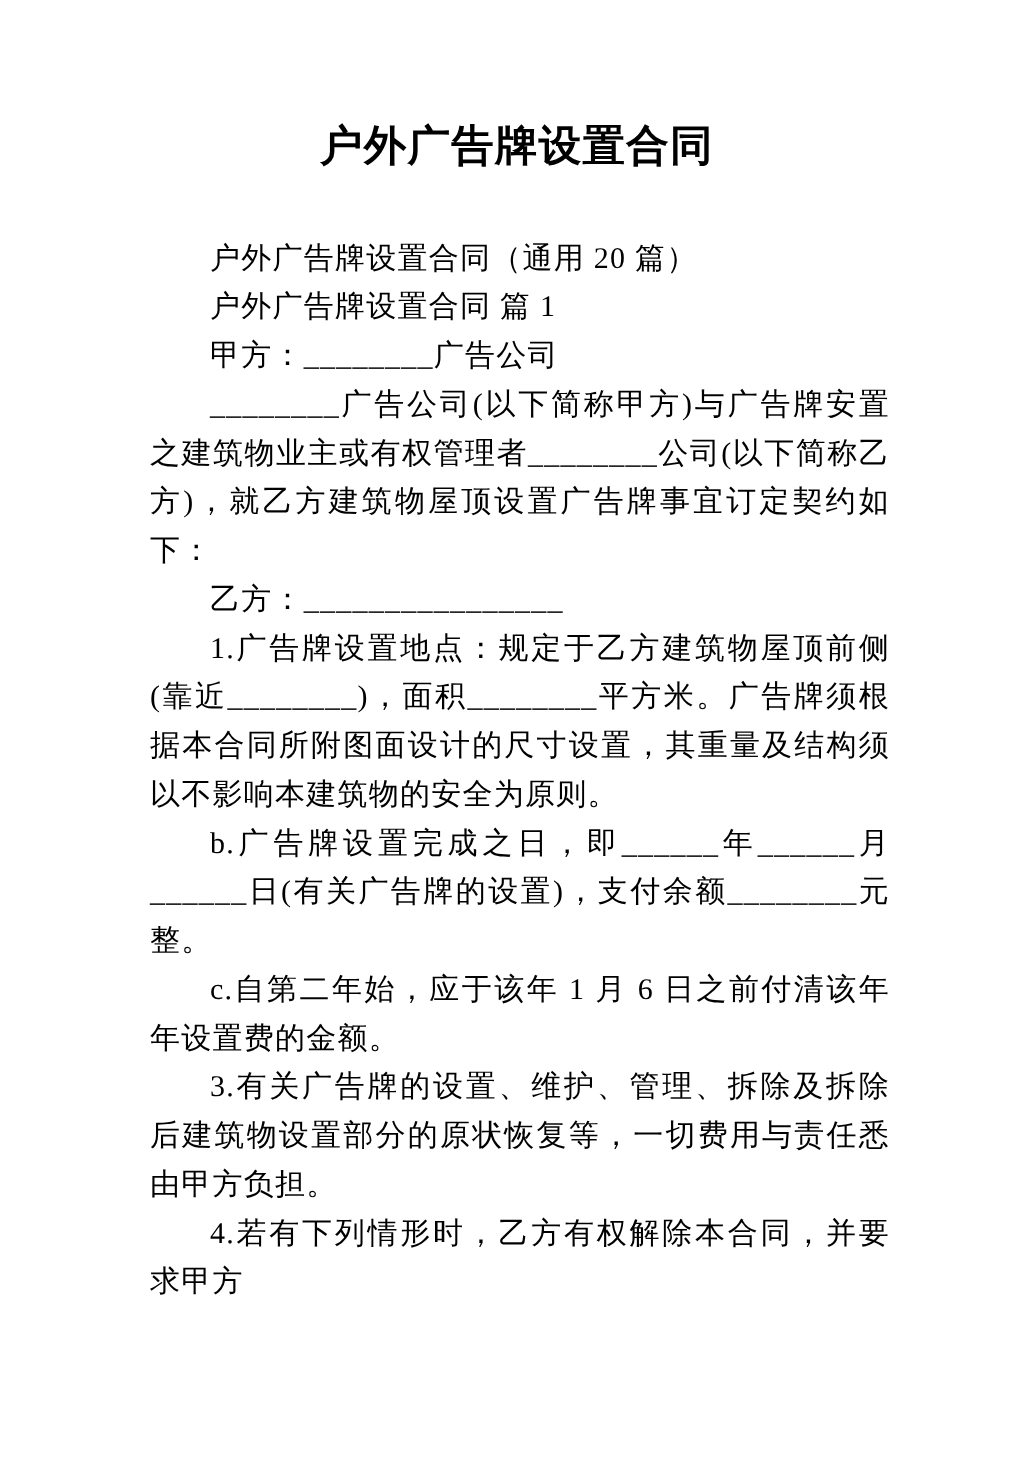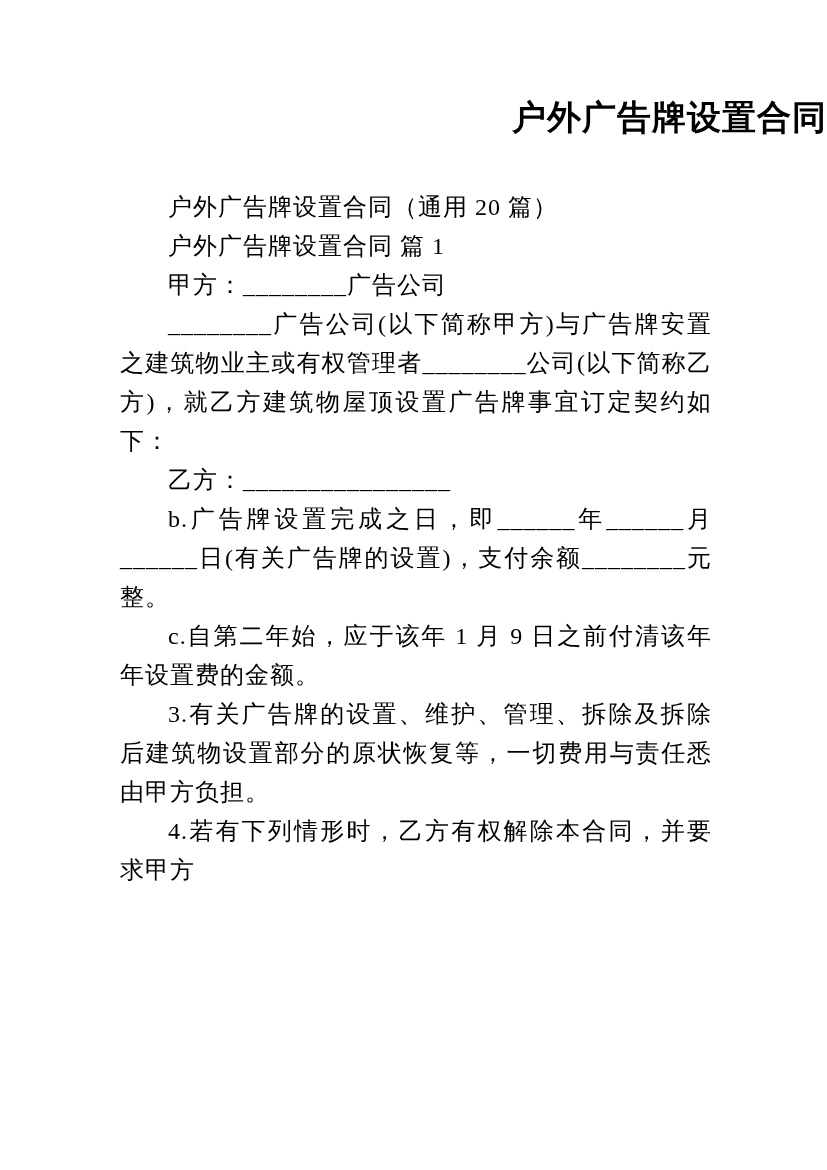--- a/index.html
+++ b/index.html
@@ -15,21 +15,21 @@
     color: #000000;
     font-family: "Liberation Serif", "DejaVu Serif", serif;
     overflow: hidden;
   }
   .doc-title {
     position: absolute;
     top: 96px;
     left: 0;
     width: 100%;
     margin: 0;
-    text-align: right;
+    text-align: center;
     font-size: 34px;
     font-weight: bold;
     letter-spacing: 1px;
     line-height: 44px;
   }
   .doc-body {
     position: absolute;
     top: 188px;
     left: 120px;
     width: 592px;
@@ -50,19 +50,20 @@
 <div class="page">
 
   <h1 class="doc-title">户外广告牌设置合同</h1>
 
   <div class="doc-body">
     <p>户外广告牌设置合同（通用 20 篇）</p>
     <p>户外广告牌设置合同 篇 1</p>
     <p>甲方：________广告公司</p>
     <p>________广告公司(以下简称甲方)与广告牌安置之建筑物业主或有权管理者________公司(以下简称乙方)，就乙方建筑物屋顶设置广告牌事宜订定契约如下：</p>
     <p>乙方：________________</p>
+    <p>1.广告牌设置地点：规定于乙方建筑物屋顶前侧(靠近________)，面积________平方米。广告牌须根据本合同所附图面设计的尺寸设置，其重量及结构须以不影响本建筑物的安全为原则。</p>
     <p>b.广告牌设置完成之日，即______年______月______日(有关广告牌的设置)，支付余额________元整。</p>
-    <p>c.自第二年始，应于该年 1 月 9 日之前付清该年年设置费的金额。</p>
+    <p>c.自第二年始，应于该年 1 月 6 日之前付清该年年设置费的金额。</p>
     <p>3.有关广告牌的设置、维护、管理、拆除及拆除后建筑物设置部分的原状恢复等，一切费用与责任悉由甲方负担。</p>
     <p>4.若有下列情形时，乙方有权解除本合同，并要求甲方</p>
   </div>
 
 </div>
 
 </body></html>

